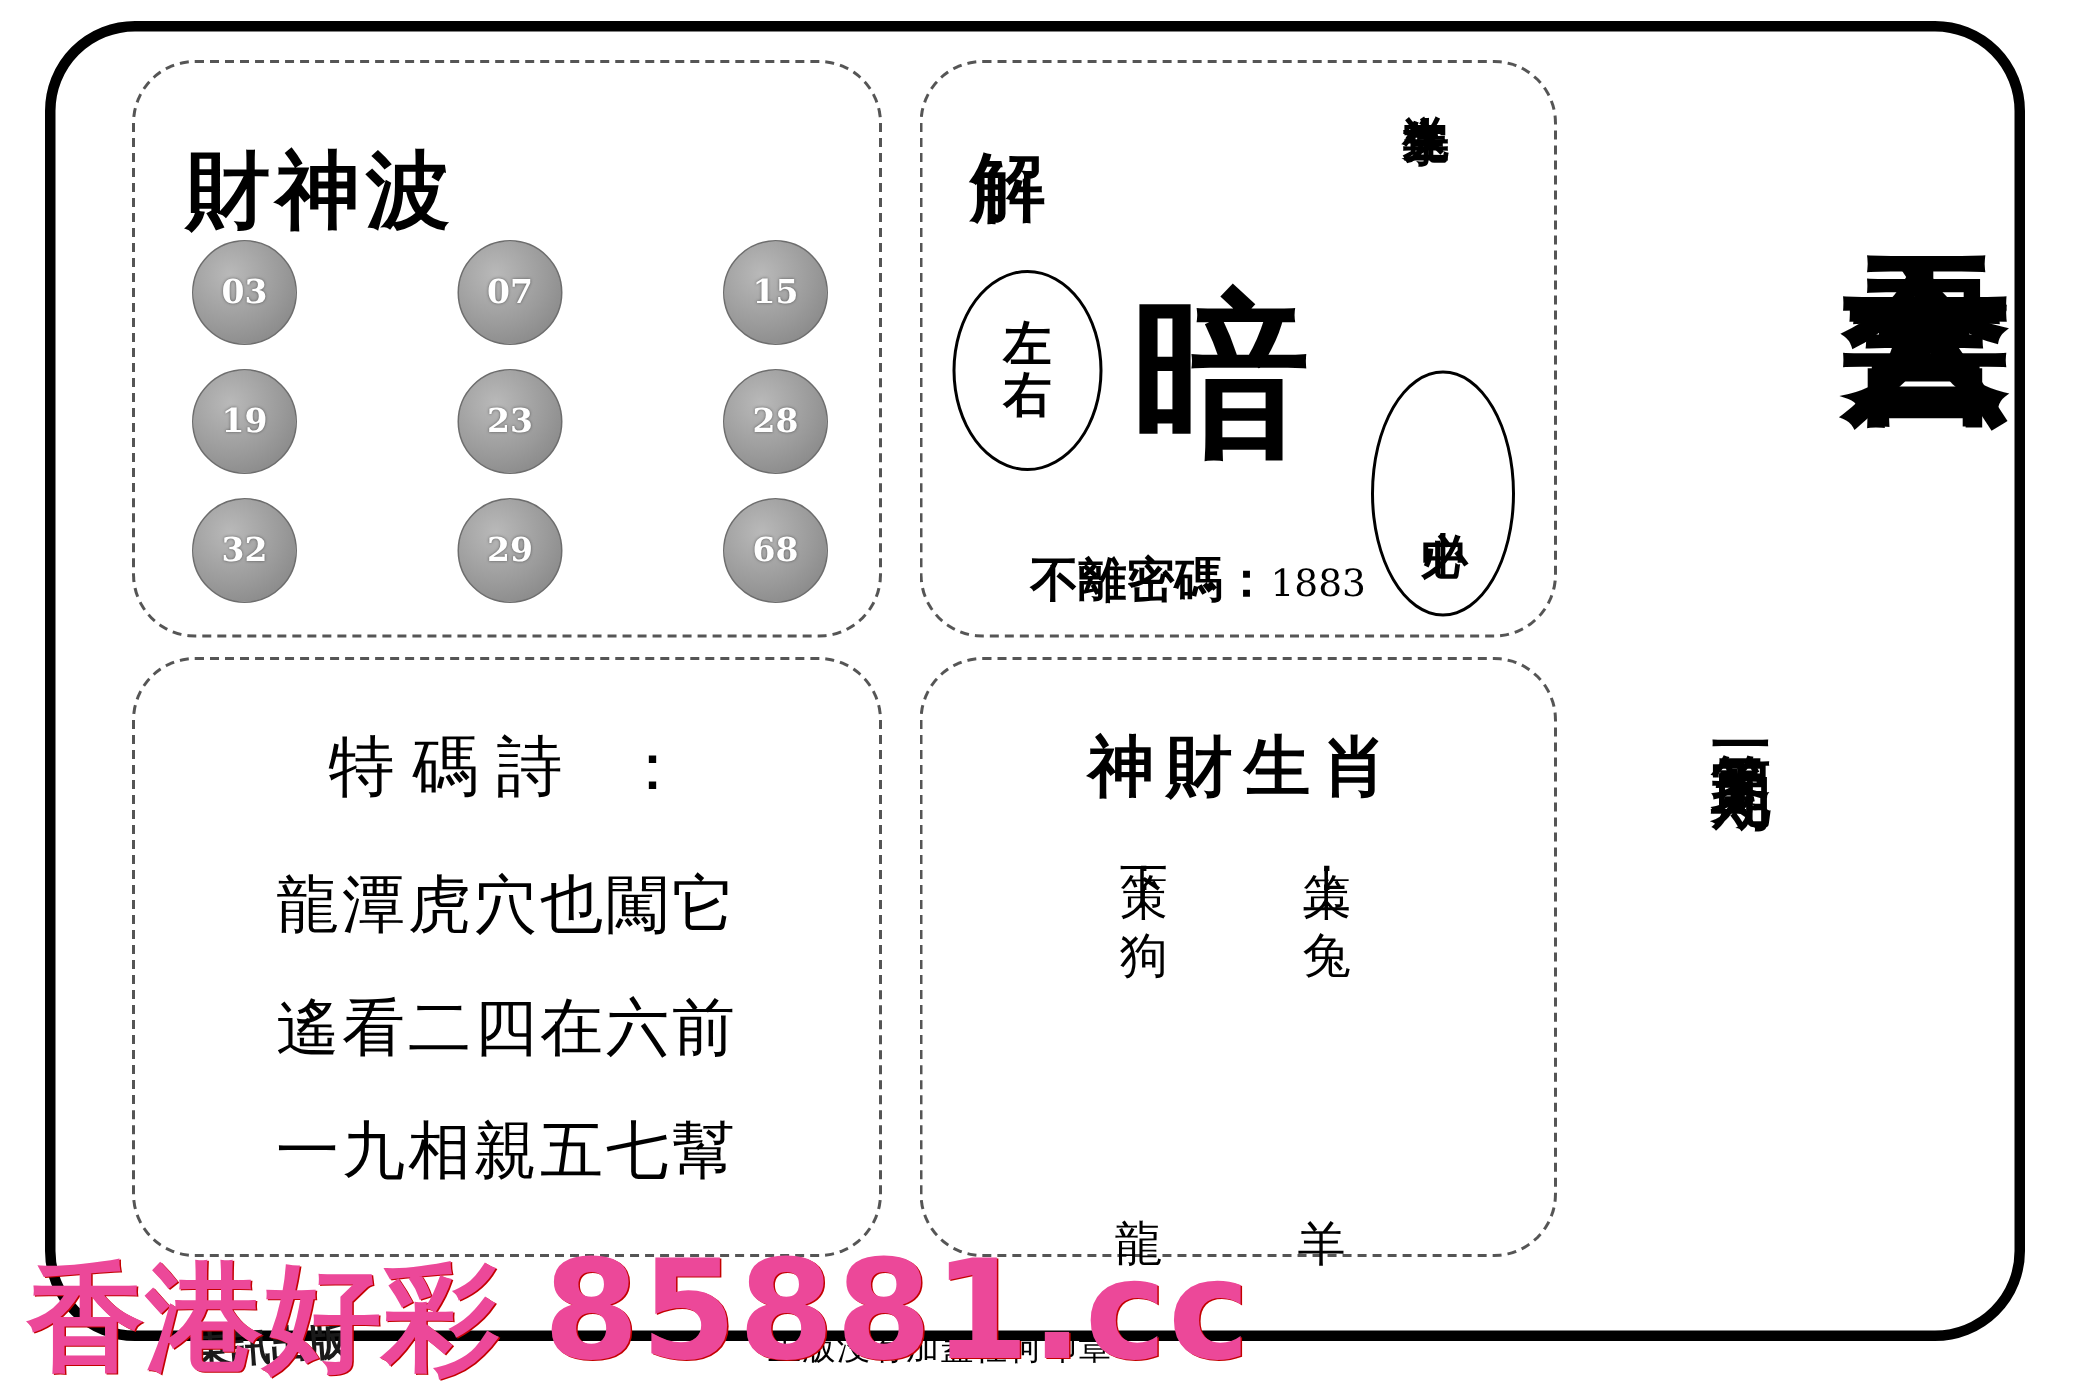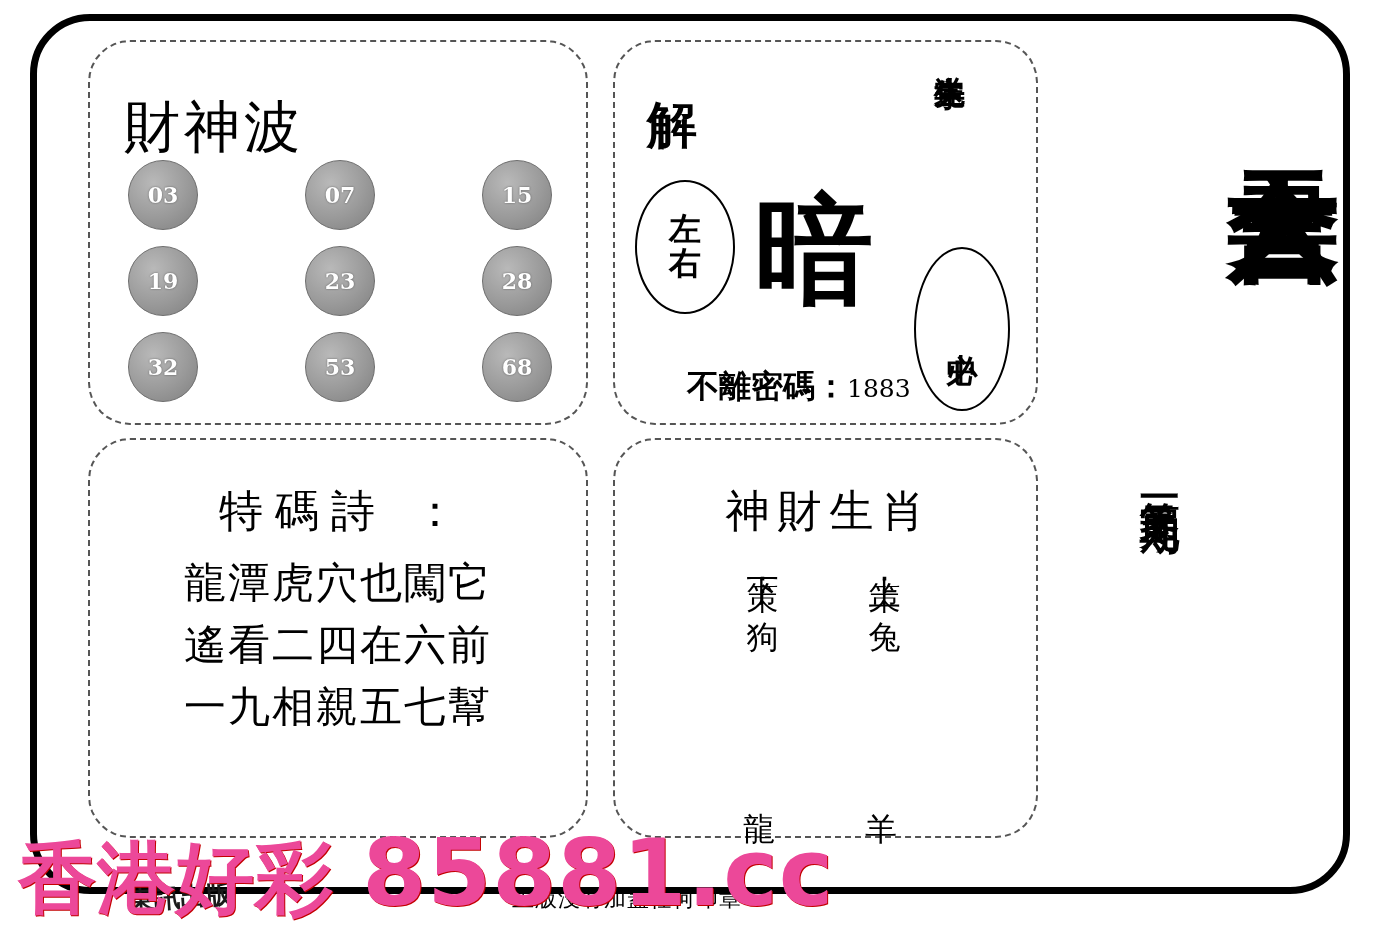--- a/index.html
+++ b/index.html
@@ -40,21 +40,21 @@
     left: 88px;
     top: 40px;
     width: 500px;
     height: 385px;
   }
   #caishenbo-title {
     position: absolute;
     left: 34px;
     top: 48px;
     font-size: 56px;
-    font-weight: normal;
+    font-weight: bold;
     letter-spacing: 4px;
     font-family: "DejaVu Serif", "Liberation Serif", serif;
   }
   #ball-grid {
     position: absolute;
     left: 30px;
     top: 110px;
     width: 440px;
     height: 260px;
   }
@@ -188,37 +188,38 @@
     left: 0;
     right: 0;
     top: 112px;
     text-align: center;
   }
   .shi-line {
     font-size: 42px;
     line-height: 1.48;
     letter-spacing: 2px;
     font-family: "DejaVu Serif", "Liberation Serif", serif;
+    margin-top: 20px;
   }
 
   
   #panel-shengxiao {
     left: 613px;
     top: 438px;
     width: 425px;
     height: 400px;
   }
   #shengxiao-title {
     position: absolute;
     left: 0;
     right: 0;
     top: 42px;
     text-align: center;
     font-size: 44px;
-    font-weight: normal;
+    font-weight: bold;
     letter-spacing: 8px;
     padding-left: 8px;
   }
   .ce-col {
     position: absolute;
     top: 112px;
     writing-mode: vertical-rl;
     text-orientation: upright;
     font-size: 32px;
     line-height: 1.25;
@@ -309,21 +310,21 @@
       <div class="ball">07</div>
       <div class="ball">15</div>
     </div>
     <div class="ball-row">
       <div class="ball">19</div>
       <div class="ball">23</div>
       <div class="ball">28</div>
     </div>
     <div class="ball-row">
       <div class="ball">32</div>
-      <div class="ball">53</div>
+      <div class="ball">29</div>
       <div class="ball">68</div>
     </div>
   </div>
 </div>
 
 <div class="panel" id="panel-jie">
   <div id="jie-char">解</div>
   <div id="zuoyou-ellipse">
     <span>左</span>
     <span>右</span>

